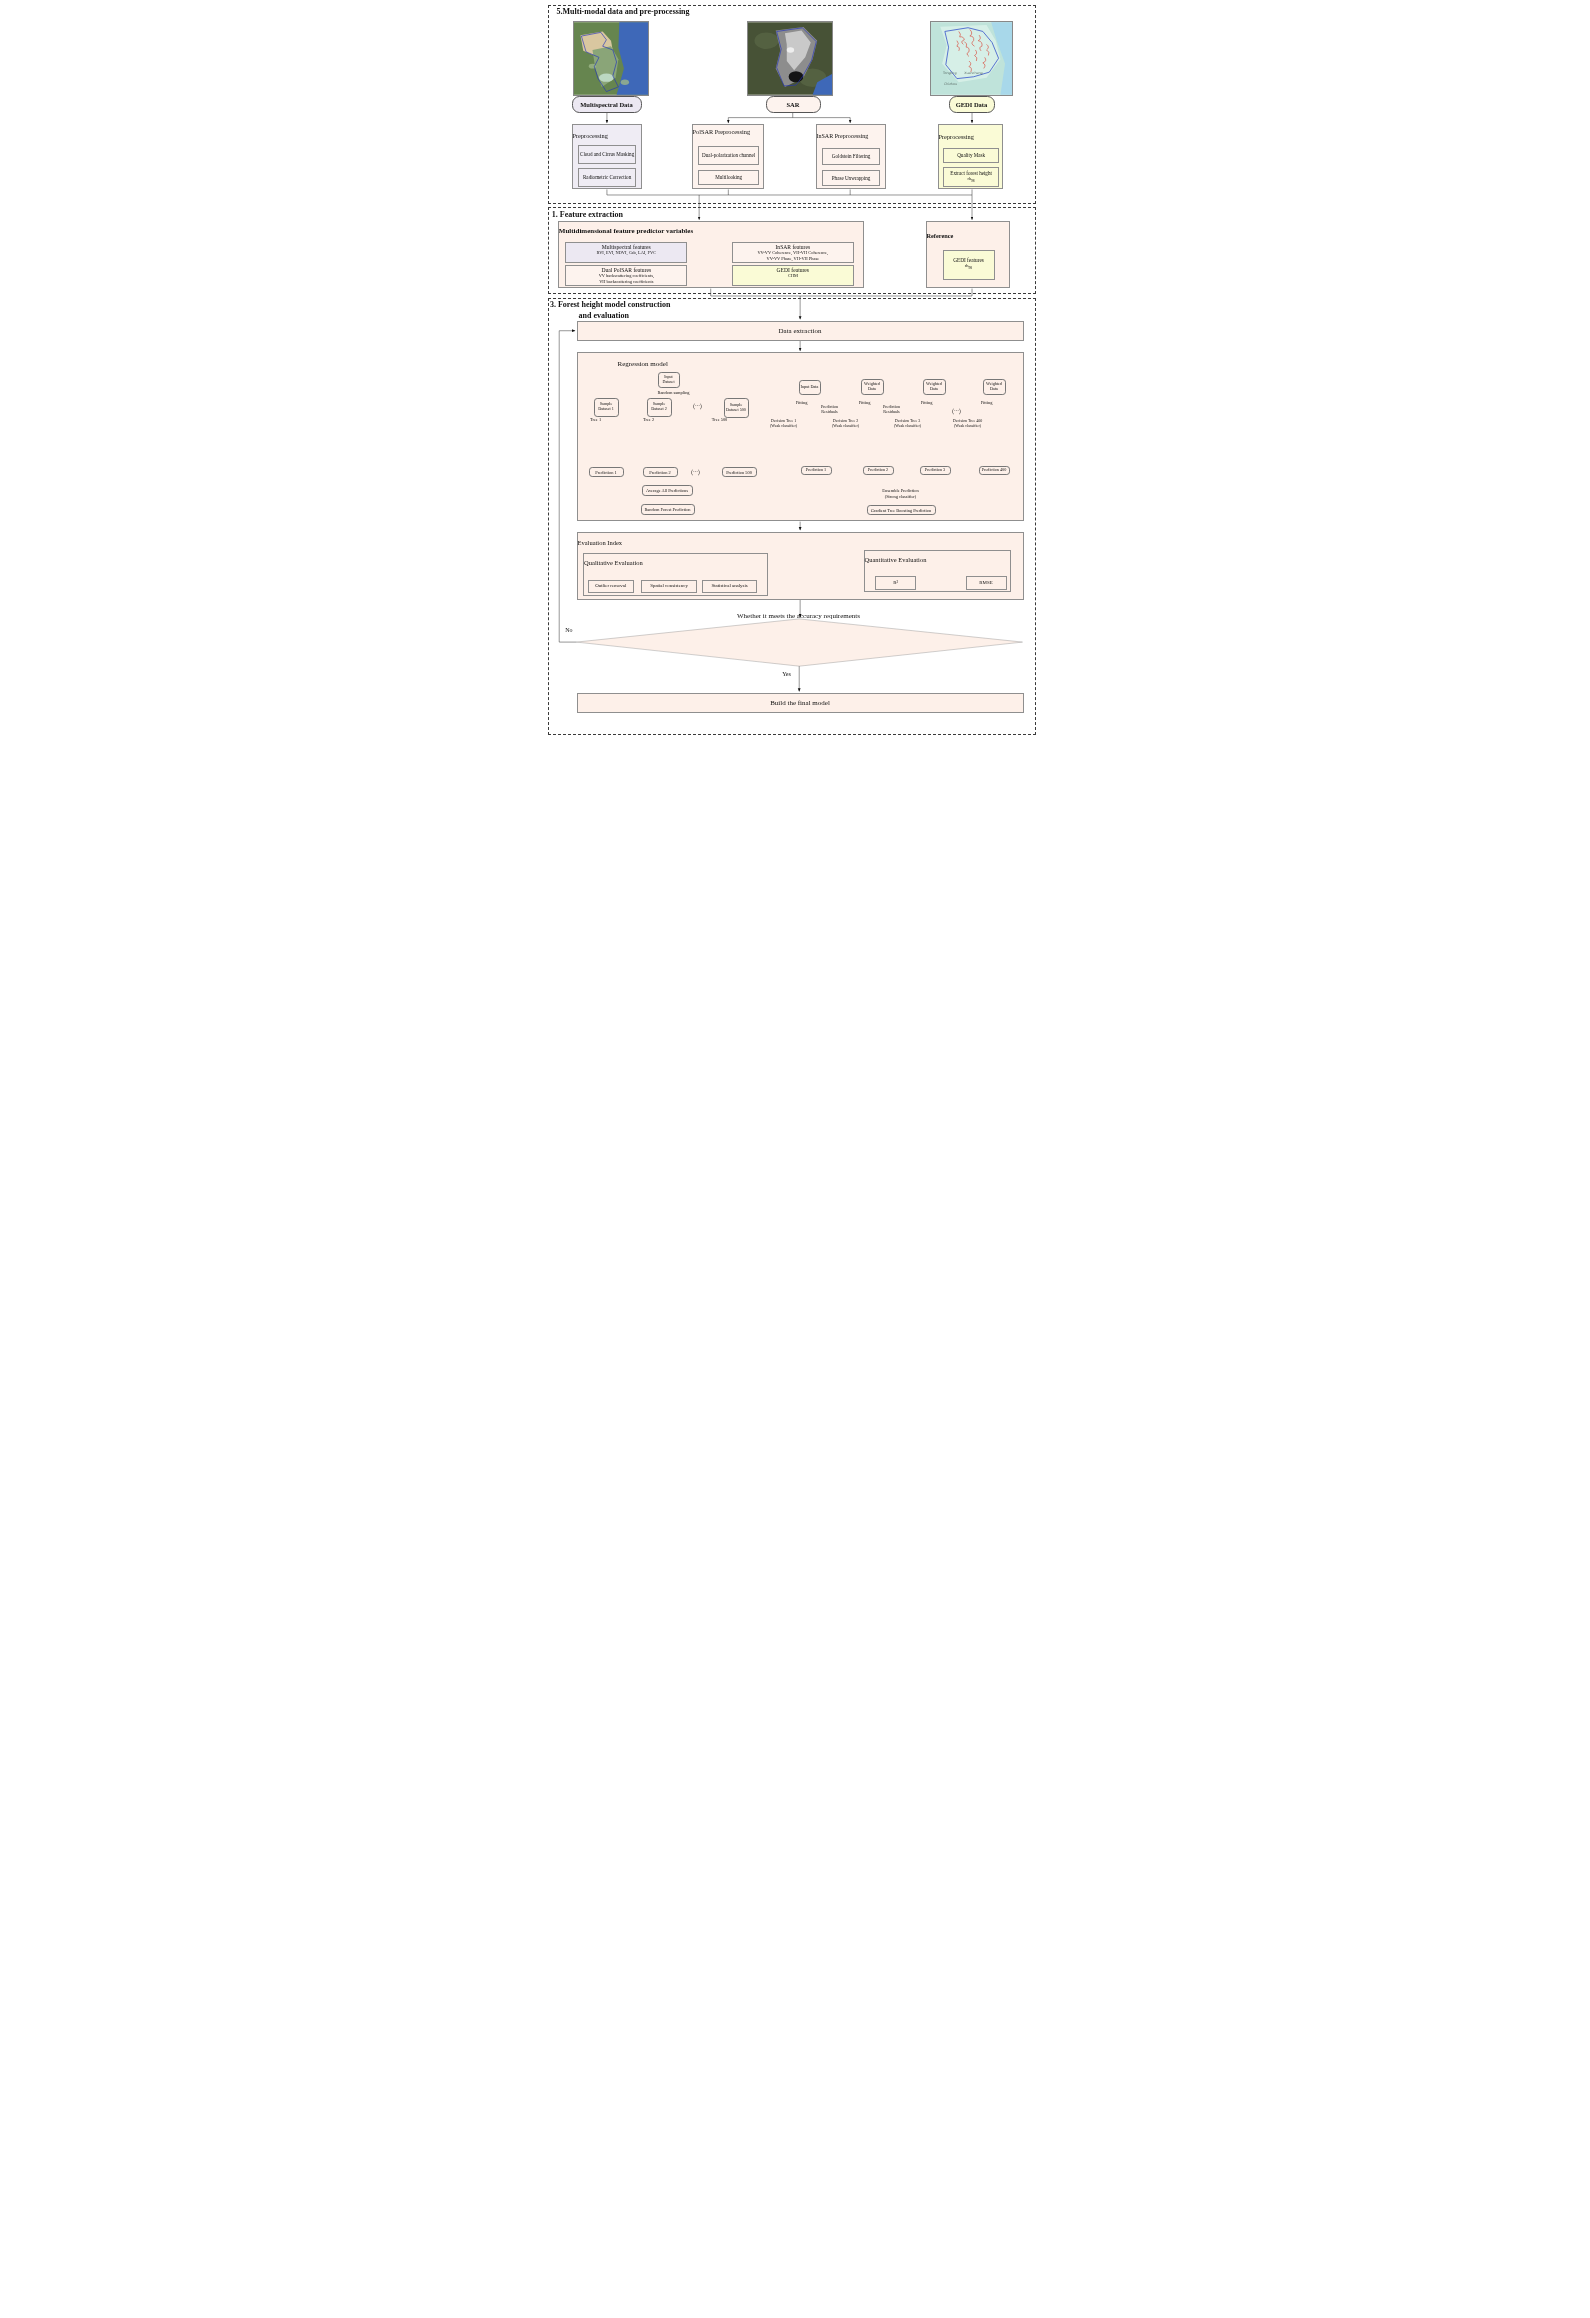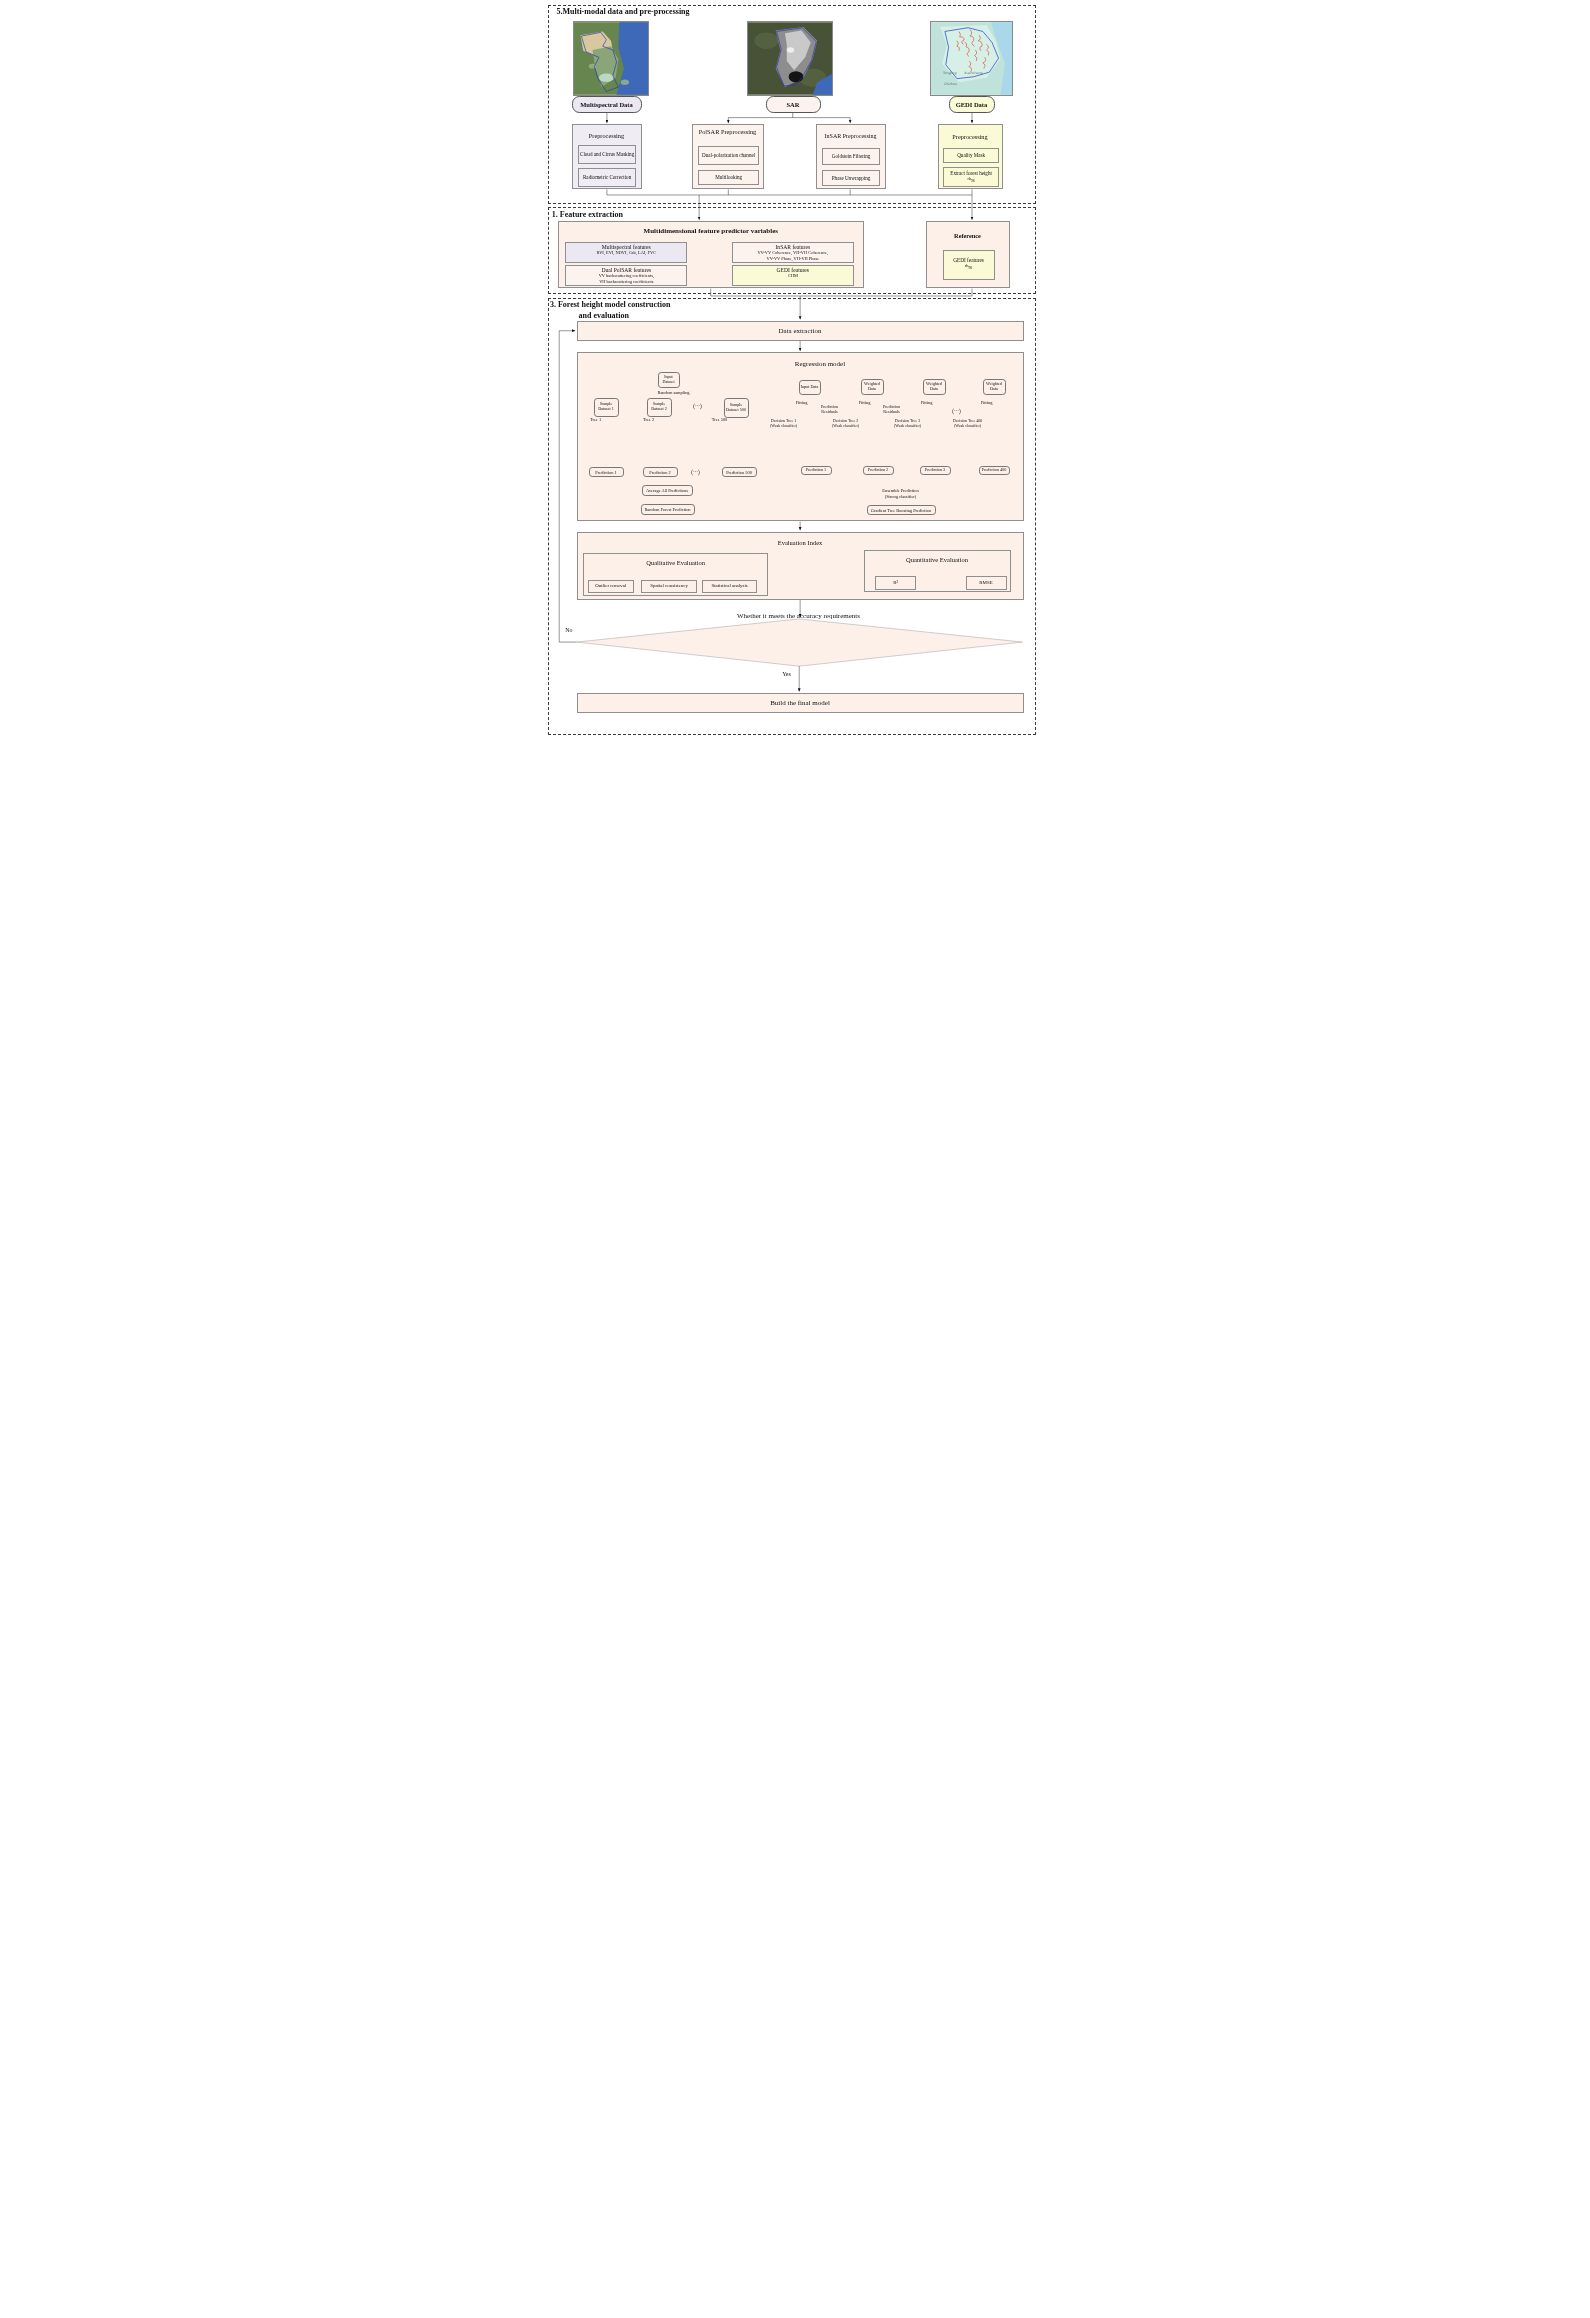--- a/index.html
+++ b/index.html
@@ -14,21 +14,21 @@
   .box{position:absolute;box-sizing:border-box;border:0.5px solid var(--bd);background:var(--pink);}
   .inner{position:absolute;box-sizing:border-box;border:0.5px solid var(--bd);background:inherit;}
   .pill{position:absolute;box-sizing:border-box;border:0.5px solid #555;border-radius:7.4px;
         background:var(--pink);display:flex;align-items:center;justify-content:center;
         font-weight:bold;font-size:6.5px;}
   .rbox{position:absolute;box-sizing:border-box;border:0.5px solid #777;border-radius:3.2px;
         background:var(--pink);display:flex;align-items:center;justify-content:center;
         text-align:center;font-size:4.2px;line-height:1.15;padding:0.5px;}
   .bar{position:absolute;box-sizing:border-box;border:0.5px solid var(--bd);background:var(--pink);
        display:flex;align-items:center;justify-content:center;font-size:7px;}
-  .ctitle{position:absolute;left:0;right:0;text-align:center;}
+  .ctitle{position:absolute;left:0;right:0;}
   .lbl{position:absolute;transform:translateX(-50%);white-space:nowrap;font-size:4.4px;}
   .lbl2{position:absolute;transform:translateX(-50%);text-align:center;font-size:4px;line-height:1.2;}
   .step{display:flex;align-items:center;justify-content:center;text-align:center;
         font-size:5.1px;line-height:1.25;padding:0.9px;}
   .gtitle{font-size:5.6px;text-align:center;margin-top:1.4px;}
   .gline{font-size:4.4px;text-align:center;line-height:1.35;}
   svg{display:block;}
   #wires{position:absolute;left:0;top:0;z-index:0;}
   .canvas > div{z-index:1;}
   .mapimg{position:absolute;border:0.5px solid #888;}

